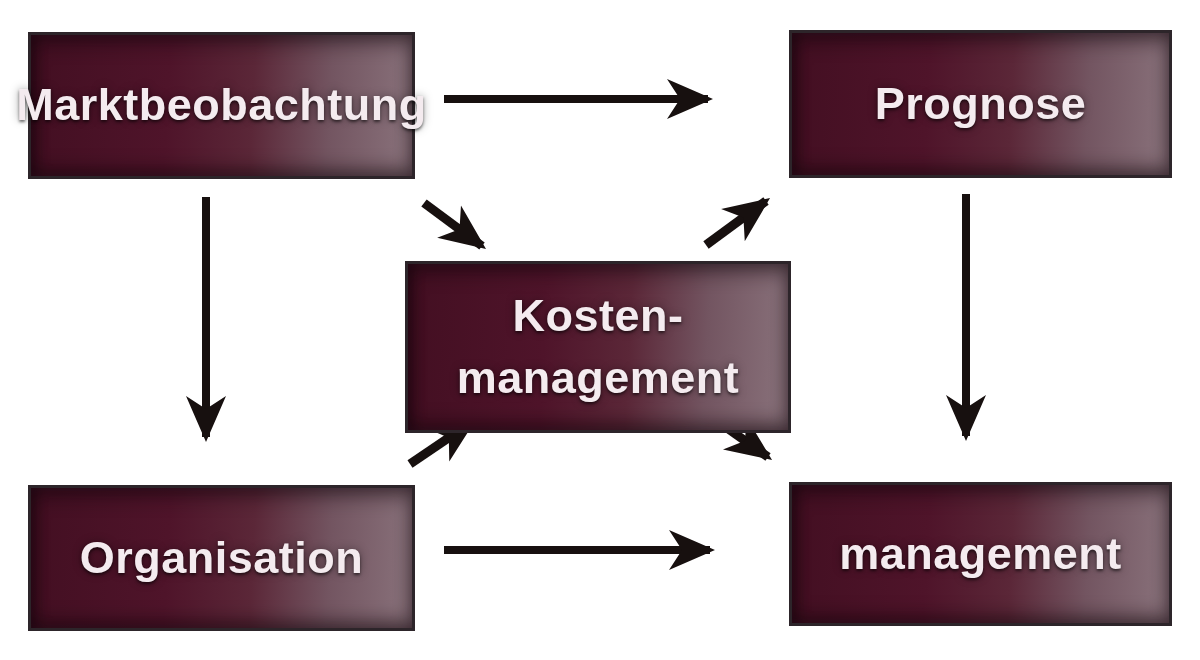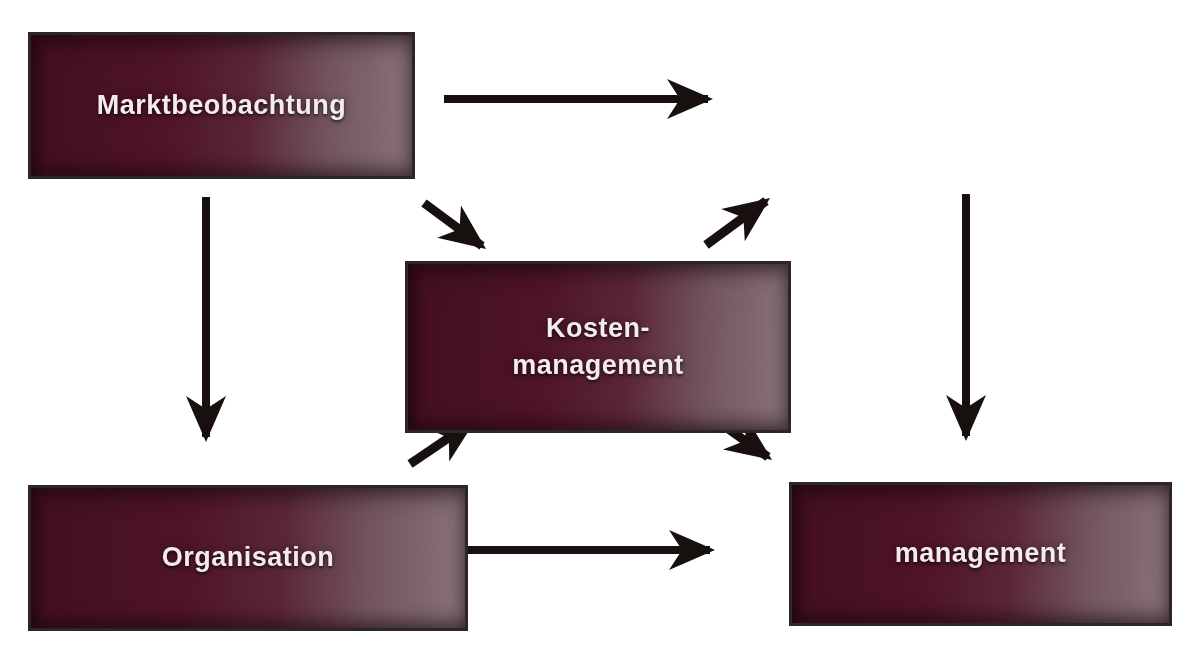--- a/index.html
+++ b/index.html
@@ -40,32 +40,32 @@
       #4f142a 36%,
       #5b2738 58%,
       #735561 78%,
       #8a737c 100%);
     box-shadow:
       inset 0 10px 18px rgba(18, 4, 11, 0.45),
       inset 0 -10px 16px rgba(18, 4, 11, 0.38),
       inset 5px 0 12px rgba(18, 4, 11, 0.30),
       inset -3px 0 8px rgba(255, 255, 255, 0.06);
     color: #f4ebef;
-    font-size: 27px;
+    font-size: 45px;
     font-weight: 700;
     letter-spacing: 0.5px;
     text-align: center;
     line-height: 1.38;
     text-shadow: 0 2px 3px rgba(0,0,0,0.55), 0 0 10px rgba(0,0,0,0.35);
   }
   
   #node-marktbeobachtung { left: 28px;  top: 32px;  width: 387px; height: 147px; }
   #node-prognose         { left: 789px; top: 30px;  width: 383px; height: 148px; }
   #node-kostenmanagement { left: 405px; top: 261px; width: 386px; height: 172px; }
-  #node-organisation     { left: 28px;  top: 485px; width: 440px; height: 146px; }
+  #node-organisation     { left: 28px;  top: 485px; width: 387px; height: 146px; }
   #node-lieferanten      { left: 789px; top: 482px; width: 383px; height: 144px; }
 </style>
 </head>
 <body>
 
 <div id="canvas">
 
   <svg id="arrows" viewBox="0 0 1200 660" xmlns="http://www.w3.org/2000/svg" aria-hidden="true">
     <defs>
       <marker id="ah" markerUnits="userSpaceOnUse" markerWidth="50" markerHeight="44" refX="42" refY="21" orient="auto">
@@ -79,20 +79,23 @@
     <line class="edge d" x1="410" y1="464" x2="472" y2="422" marker-end="url(#ah)"></line>
     <line class="edge d" x1="706" y1="413" x2="768" y2="457" marker-end="url(#ah)"></line>
     <line class="edge h" x1="444" y1="550" x2="710" y2="550" marker-end="url(#ah)"></line>
     <line class="edge v" x1="966" y1="194" x2="966" y2="436" marker-end="url(#ah)"></line>
   </svg>
 
   <div id="node-marktbeobachtung" class="node">
     <span>Marktbeobachtung</span>
   </div>
 
+  <div id="node-prognose" class="node">
+    <span>Prognose</span>
+  </div>
 
   <div id="node-kostenmanagement" class="node">
     <span>Kosten-</span>
     <span>management</span>
   </div>
 
   <div id="node-organisation" class="node">
     <span>Organisation</span>
   </div>
 

